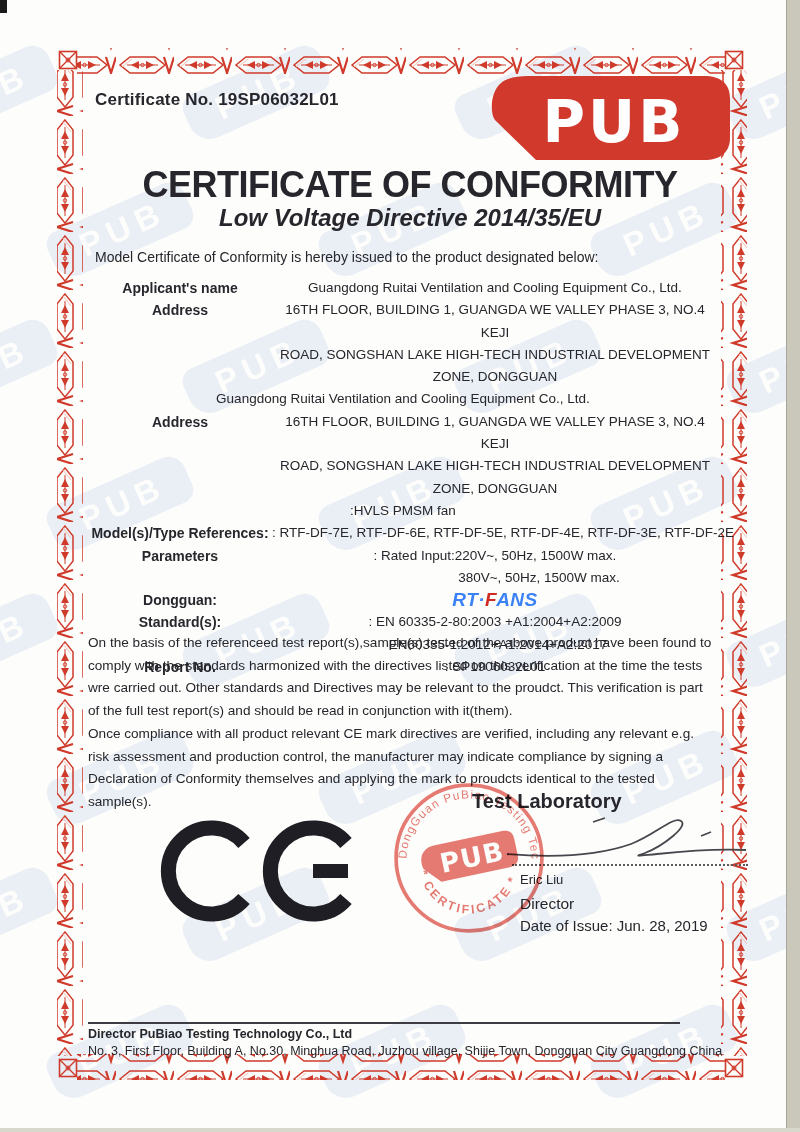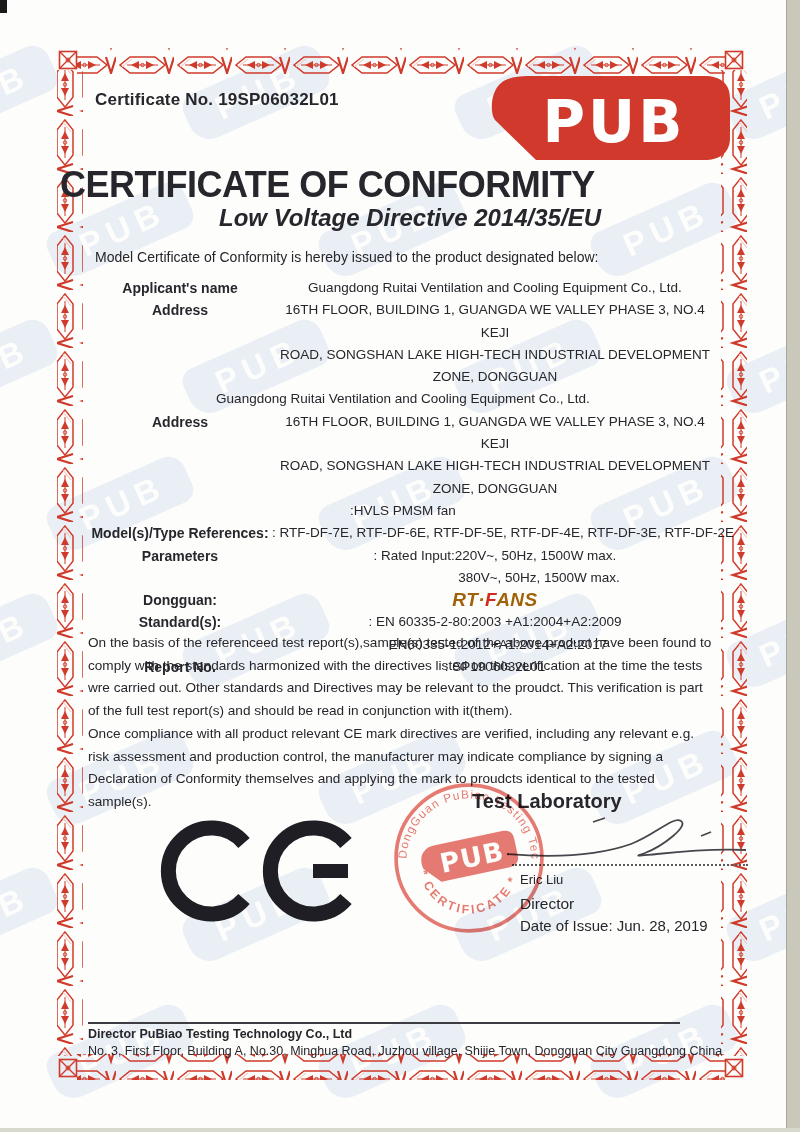--- a/index.html
+++ b/index.html
@@ -11,32 +11,32 @@
   .wm{position:absolute;width:148px;height:50px;border-radius:14px 18px 14px 22px;
       background:#cfdcef;opacity:.42;transform:rotate(-24deg);
       display:flex;align-items:center;justify-content:center;}
   .wm span{color:#ffffff;font-weight:bold;font-size:33px;letter-spacing:7px;padding-left:6px;}
   
   #border-svg{position:absolute;left:0;top:0;z-index:1;pointer-events:none;}
   .content{z-index:2;}
   
   #cert-no{left:95px;top:90px;font-size:17px;font-weight:bold;letter-spacing:.2px;}
   #pub-logo{left:488px;top:74px;}
-  #title{left:60px;top:164px;width:700px;font-size:36px;font-weight:bold;letter-spacing:-.5px;}
+  #title{left:60px;top:164px;width:700px;text-align:center;font-size:36px;font-weight:bold;letter-spacing:-.5px;}
   #subtitle{left:60px;top:204px;width:700px;text-align:center;font-size:24px;font-weight:bold;font-style:italic;}
   #intro{left:95px;top:249px;font-size:14px;}
   
   #fields{left:88px;top:277px;width:630px;font-size:13.5px;line-height:22.3px;text-align:center;}
   .frow{display:flex;}
   .flabel{flex:0 0 184px;font-weight:bold;font-size:14px;white-space:nowrap;}
   .fvalue{flex:1;}
   .params-indent{padding-left:88px;}
   .std-indent{padding-left:6px;}
   .tm{font-style:italic;font-weight:bold;font-size:19px;letter-spacing:.5px;line-height:22px;}
-  .tm .b{color:#a16207;} .tm .r{color:#d02b20;}
+  .tm .b{color:#3b82f6;} .tm .r{color:#d02b20;}
   
   .para{left:88px;width:628px;font-size:13.6px;line-height:22.6px;text-align:left;}
   #para1{top:632px;} #para2{top:723px;}
   
   #test-lab{left:472px;top:790px;font-size:20px;font-weight:bold;text-align:center;}
   #sig-svg{left:505px;top:810px;}
   #sig-line{left:512px;top:848px;width:236px;border-bottom:2px dotted #5a5a5a;height:16px;}
   #signer-name{left:520px;top:872px;font-size:13px;}
   #signer-title{left:520px;top:895px;font-size:15.5px;}
   #issue-date{left:520px;top:917px;font-size:15px;}

